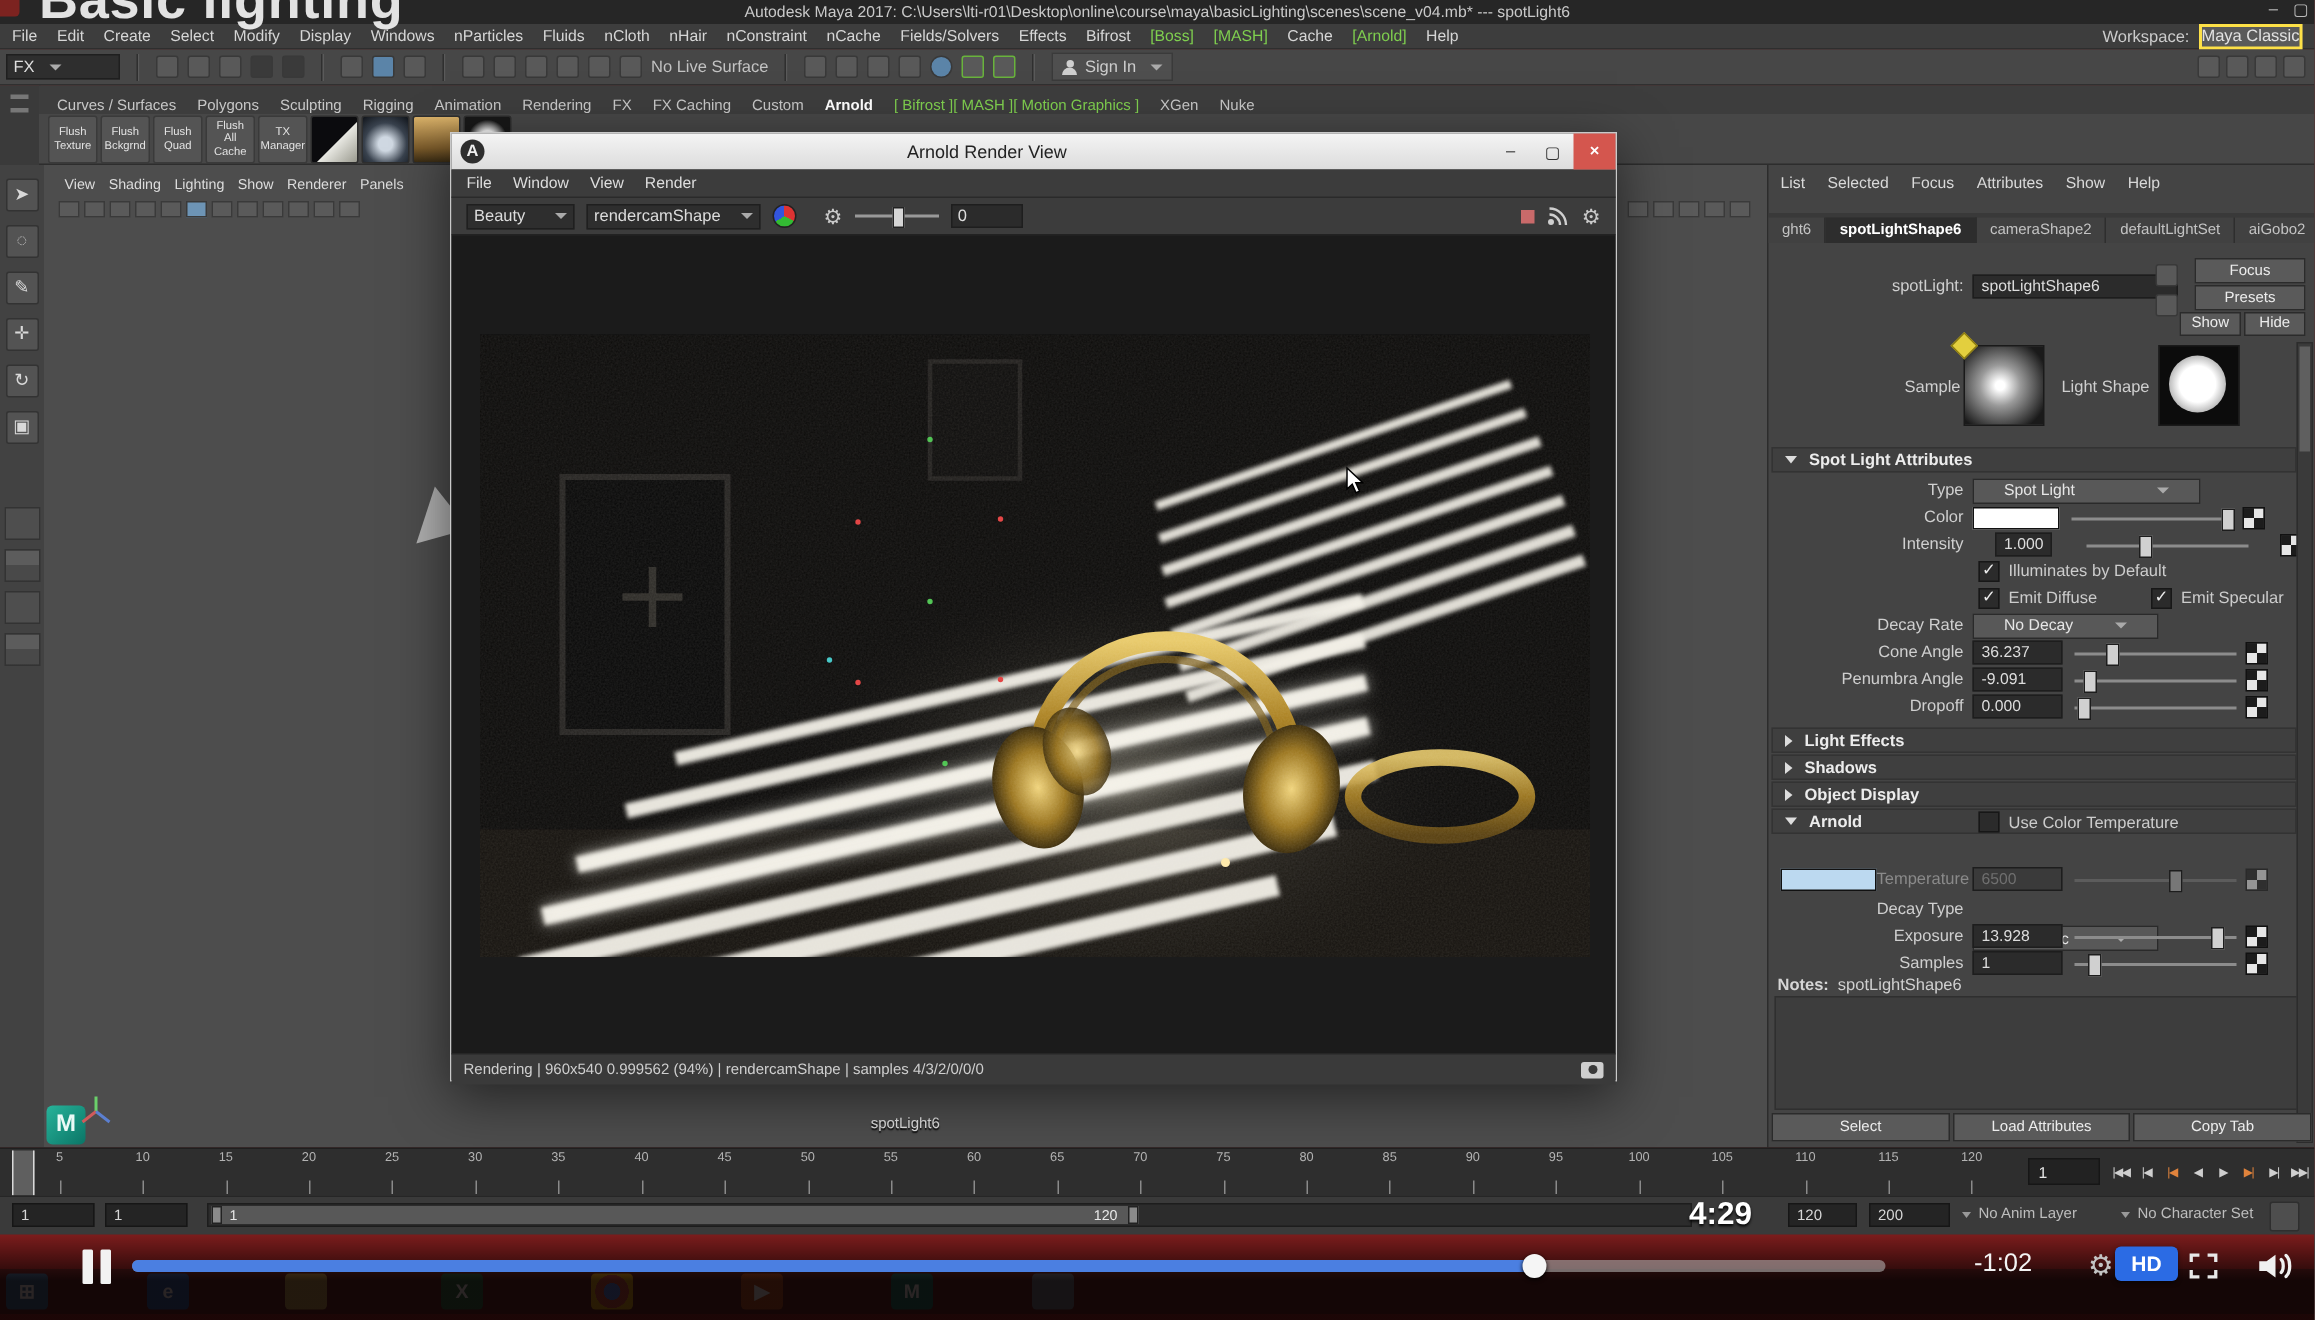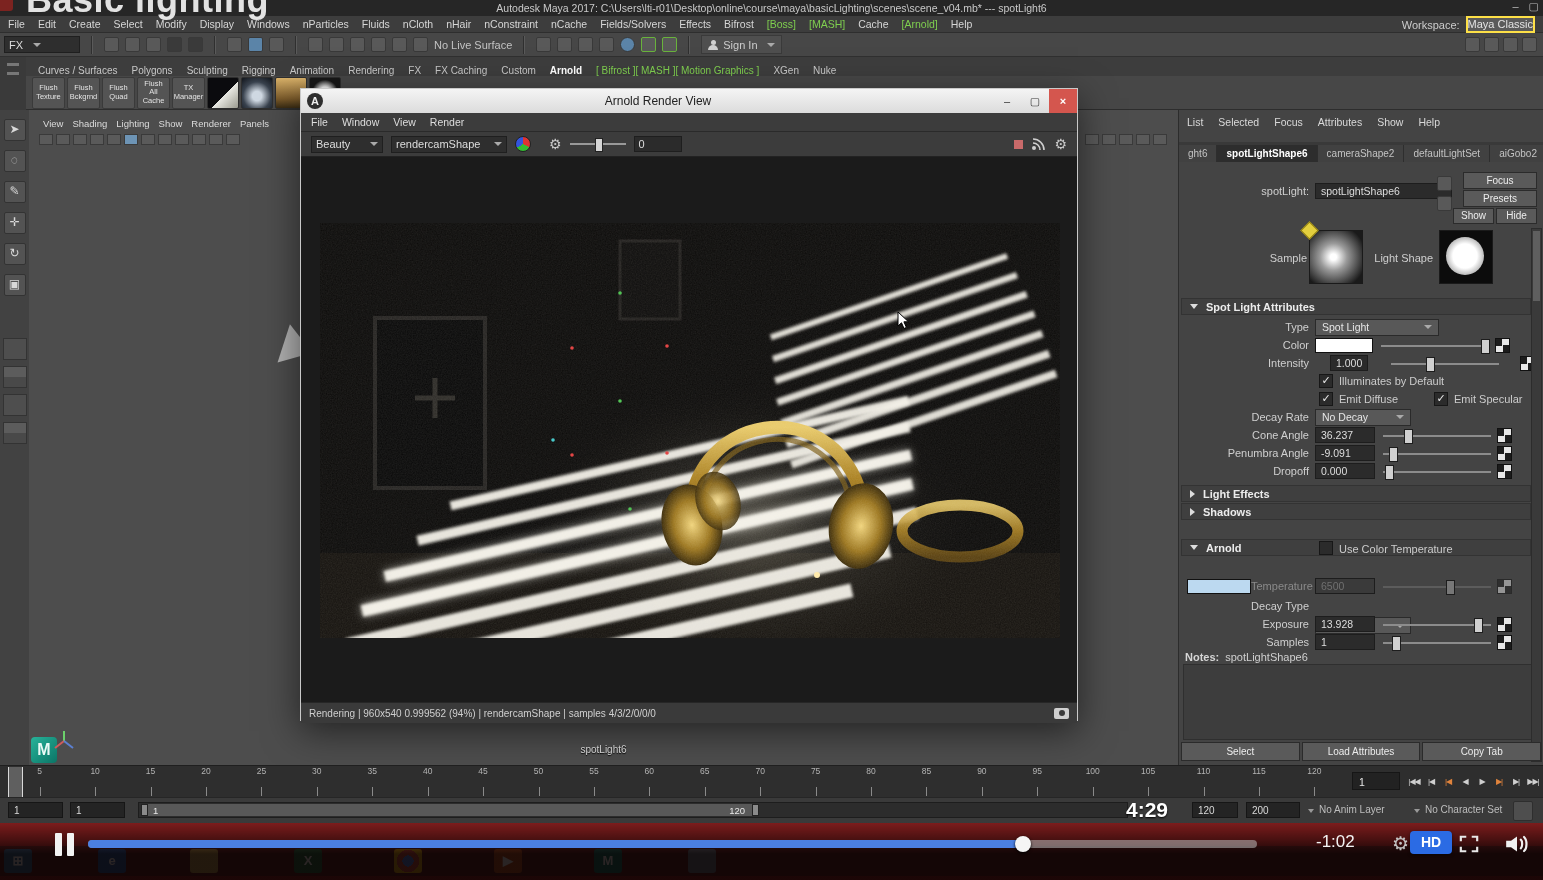--- a/index.html
+++ b/index.html
@@ -95,21 +95,21 @@
   
   .ae{position:absolute;left:1178px;top:110px;width:365px;height:655px;background:#444;border-left:1px solid #2c2c2c;box-sizing:border-box;}
   .ae-menus{position:absolute;left:8px;top:6px;display:flex;gap:15px;font-size:10.5px;color:#d9d9d9;}
   .ae-tabs{position:absolute;left:0;top:32px;width:100%;height:20px;background:#393939;display:flex;align-items:flex-end;}
   .ae-tab{padding:3px 9px;font-size:10px;color:#c3c3c3;background:#414141;border-right:1px solid #2e2e2e;white-space:nowrap;}
   .ae-tab.active{background:#2d2d2d;color:#fff;font-weight:bold;}
   .lbl{width:128px;text-align:right;padding-right:6px;color:#cfcfcf;font-size:11px;flex:none;}
   .row{position:absolute;left:2px;right:12px;height:18px;display:flex;align-items:center;}
   .f{background:#2b2b2b;border:1px solid #1d1d1d;height:14px;line-height:14px;padding:0 5px;color:#ddd;font-size:10.5px;}
   .f.w58{width:48px;}
-  .dd2{background:#585858;border:1px solid #2a2a2a;height:15px;display:flex;align-items:center;padding:0 6px;color:#e6e6e6;font-size:10.5px;}
+  .dd2{background:#585858;border:1px solid #2a2a2a;height:15px;display:flex;align-items:center;padding:0 20px;color:#e6e6e6;font-size:10.5px;}
   .sl{position:relative;width:108px;height:13px;margin-left:8px;flex:none;}
   .sl::before{content:"";position:absolute;left:0;right:0;top:6px;height:2px;background:#8c8c8c;}
   .sl i{position:absolute;top:0;width:7px;height:13px;background:#d0d0d0;border:1px solid #1d1d1d;margin-left:-4px;}
   .sl.dim::before{background:#5c5c5c;} .sl.dim i{background:#777;}
   .map{width:13px;height:13px;margin-left:6px;flex:none;border:1px solid #111;
        background:conic-gradient(#e6e6e6 0 25%,#1c1c1c 0 50%,#e6e6e6 0 75%,#1c1c1c 0);}
   .cb{width:12px;height:12px;background:#2b2b2b;border:1px solid #171717;color:#ececec;font-size:11px;line-height:11px;
       text-align:center;margin-right:6px;flex:none;}
   .sect{position:absolute;left:2px;right:12px;height:17px;background:#3f3f3f;border:1px solid #333;display:flex;
         align-items:center;gap:8px;padding-left:8px;font-size:11px;color:#ececec;font-weight:bold;box-sizing:border-box;}
@@ -476,20 +476,24 @@
       <span class="map"></span>
     </div>
 
     <div class="sect" style="top:375px;">
       <span class="trir"></span>
         <span>Light Effects</span>
     </div>
     <div class="sect" style="top:393px;">
       <span class="trir"></span>
         <span>Shadows</span>
+    </div>
+    <div class="sect" style="top:411px;">
+      <span class="trir"></span>
+        <span>Object Display</span>
     </div>
     <div class="sect" style="top:429px;">
       <span class="tri"></span>
         <span>Arnold</span>
     </div>
 
     <div class="row" style="top:427px;left:140px;align-items:flex-end;">
       <span class="cb"></span>
       <span>Use Color Temperature</span>
     </div>

